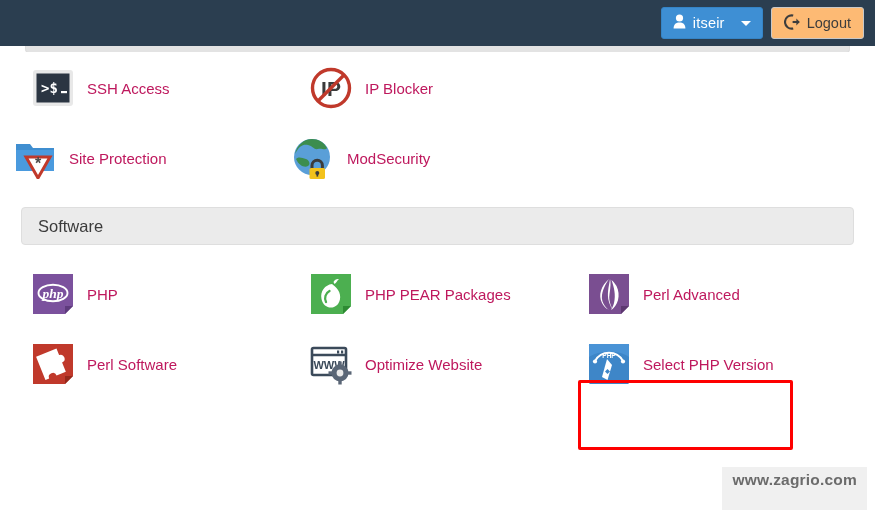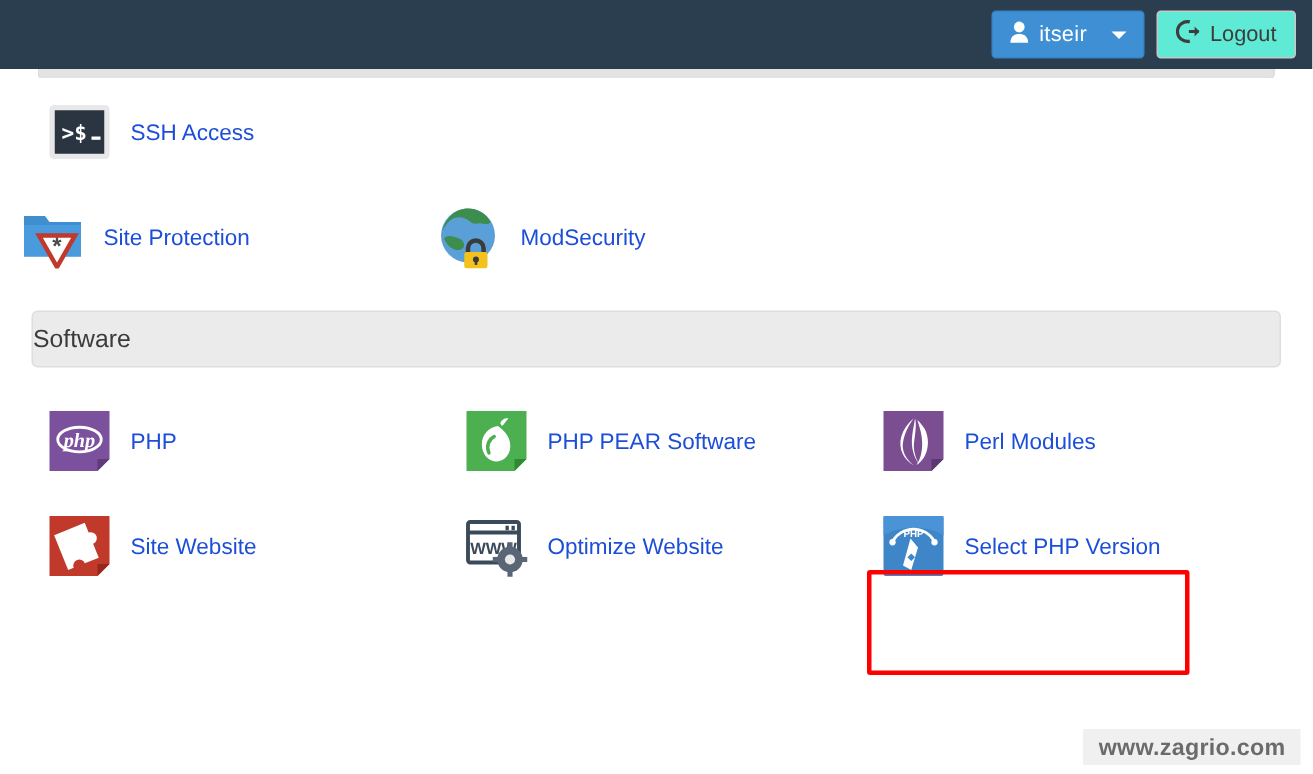--- a/index.html
+++ b/index.html
@@ -30,21 +30,21 @@
   }
   .user-btn .uname { letter-spacing: .2px; }
   .caret {
     width: 0; height: 0; margin-left: 9px;
     border-left: 5px solid transparent;
     border-right: 5px solid transparent;
     border-top: 5px solid #ffffff;
   }
   .logout-btn {
     display: flex; align-items: center; gap: 7px;
-    background: #5eead4; border: 1px solid #c8c8c8;
+    background: #fdba74; border: 1px solid #c8c8c8;
     border-radius: 3px; color: #3d3d3d;
     padding: 0 12px; height: 32px;
     font-size: 14.5px; cursor: pointer;
   }
   .icon-person { display:block; }
   .icon-logout { display:block; }
 
   
   .panel-sliver {
     position: absolute; left: 25px; top: 46px; width: 825px; height: 7px;
@@ -68,54 +68,55 @@
     width: 278px;
     display: flex; align-items: center;
     gap: 13px;
     height: 70px;
     padding-left: 14px;
     cursor: pointer;
   }
   .cell.c0 { margin-left: 18px; }
   .cell .ico { width: 42px; height: 42px; flex: 0 0 42px; position: relative; }
   .cell .lbl {
-    color: #1d4ed8; font-size: 15px;
+    color: #be185d; font-size: 15px;
     white-space: nowrap;
   }
 
   
   .section-bar {
     margin: 0 auto;
     width: 833px;
     height: 38px;
     background: #ebebeb;
     border: 1px solid #dedede;
     border-radius: 4px;
     display: flex; align-items: center;
+    padding-left: 16px;
     color: #3b3b3b;
     font-size: 16.5px;
   }
 
   
   .highlight-box {
     position: absolute;
     left: 578px; top: 380px;
     width: 215px; height: 70px;
     border: 3px solid #fe0000;
     border-radius: 2px;
     pointer-events: none;
   }
 
   
   .watermark {
     position: absolute; right: 8px; bottom: 6px;
     background: #f0f0f0;
     color: #6b6b6b;
     font-size: 15.5px; font-weight: bold;
-    padding: 4px 10px 2px 10px;
+    padding: 4px 10px 21px 10px;
     letter-spacing: .2px;
   }
 
   
   .ico svg { display:block; width:42px; height:42px; }
 </style>
 </head>
 <body>
 
 <div id="page">
@@ -159,20 +160,30 @@
           <svg viewBox="0 0 42 42">
             <rect x="1" y="3" width="40" height="36" rx="3" fill="#e8e8e8"></rect>
             <rect x="4.5" y="6.5" width="33" height="29" fill="#2b3542"></rect>
             <text x="9" y="26" font-family="DejaVu Sans Mono, monospace" font-size="14" font-weight="bold" fill="#ffffff">&gt;$</text>
             <rect x="29" y="24" width="6" height="2.2" fill="#ffffff"></rect>
           </svg>
         </span>
         <span class="lbl">SSH Access</span>
       </div>
 
+      <div class="cell">
+        <span class="ico">
+          <svg viewBox="0 0 42 42">
+            <circle cx="21" cy="21" r="18.5" fill="none" stroke="#c0392b" stroke-width="3.4"></circle>
+            <text x="21" y="28.5" text-anchor="middle" font-family="Liberation Sans, sans-serif" font-size="21" font-weight="bold" fill="#3b3b3b">IP</text>
+            <line x1="8" y1="34" x2="34" y2="8" stroke="#c0392b" stroke-width="3.4"></line>
+          </svg>
+        </span>
+        <span class="lbl">IP Blocker</span>
+      </div>
 
 
     </div>
 
     <div class="row">
 
 
       <div class="cell">
         <span class="ico">
           <svg viewBox="0 0 42 42">
@@ -225,49 +236,49 @@
       <div class="cell">
         <span class="ico">
           <svg viewBox="0 0 42 42">
             <path d="M1 1 H41 V33 L33 41 H1 Z" fill="#4caf50"></path>
             <path d="M41 33 L33 41 V33 Z" fill="#2e8b33"></path>
             <path d="M23.5 9 C24.5 6.5 27 5.5 29 6 C27 7.5 26.5 10 24.5 11" fill="#ffffff"></path>
             <path d="M22 11 C15 12 10 18 11.5 26 C13 33 19 36 24 34 C30.5 31.5 32 23 28 17 C26 14 24 12.5 22 11 Z" fill="#ffffff"></path>
             <path d="M19.5 18 C15.5 20 14 25 16 29" fill="none" stroke="#4caf50" stroke-width="2.3" stroke-linecap="round"></path>
           </svg>
         </span>
-        <span class="lbl">PHP PEAR Software</span>
+        <span class="lbl">PHP PEAR Packages</span>
       </div>
 
       <div class="cell">
         <span class="ico">
           <svg viewBox="0 0 42 42">
             <path d="M1 1 H41 V33 L33 41 H1 Z" fill="#7a4e91"></path>
             <path d="M41 33 L33 41 V33 Z" fill="#5d3870"></path>
             <path d="M21 6 C13 13 10 22 14 30 C16.5 35 21 37 21 37 C21 37 12.5 31 14 22 C15 15 19 9 21 6 Z" fill="#ffffff"></path>
             <path d="M22 6 C21 13 18.5 21 21 29 C22.5 34 25 37 25 37 C25 37 20 29 21.5 21 C22.5 14 23 9 22 6 Z" fill="#ffffff"></path>
             <path d="M23.5 7 C26 14 28 22 26 30 C25 34 23 37 23 37 C30 33 33 22 28.5 13 C26.5 10 25 8 23.5 7 Z" fill="#ffffff"></path>
           </svg>
         </span>
-        <span class="lbl">Perl Modules</span>
+        <span class="lbl">Perl Advanced</span>
       </div>
 
     </div>
 
     <div class="row">
 
       <div class="cell c0">
         <span class="ico">
           <svg viewBox="0 0 42 42">
             <path d="M1 1 H41 V33 L33 41 H1 Z" fill="#c0392b"></path>
             <path d="M41 33 L33 41 V33 Z" fill="#96281b"></path>
             <path d="M16 8 L30 8 L30 15 a4 4 0 0 1 0 8 L30 33 L20 33 a4 4 0 0 0 -4 -4 a4 4 0 0 0 -4 4 L8 33 L8 8 Z" transform="rotate(-22 21 21)" fill="#ffffff"></path>
           </svg>
         </span>
-        <span class="lbl">Site Website</span>
+        <span class="lbl">Perl Software</span>
       </div>
 
       <div class="cell">
         <span class="ico">
           <svg viewBox="0 0 42 42">
             <rect x="2" y="5" width="34" height="27" rx="1.5" fill="#ffffff" stroke="#3b4a5a" stroke-width="2.6"></rect>
             <line x1="2" y1="12" x2="36" y2="12" stroke="#3b4a5a" stroke-width="2.6"></line>
             <rect x="27" y="7.5" width="2.2" height="3" fill="#3b4a5a"></rect>
             <rect x="31" y="7.5" width="2.2" height="3" fill="#3b4a5a"></rect>
             <text x="19" y="26" text-anchor="middle" font-family="Liberation Sans, sans-serif" font-size="11" font-weight="bold" fill="#3b4a5a">WWW</text>

